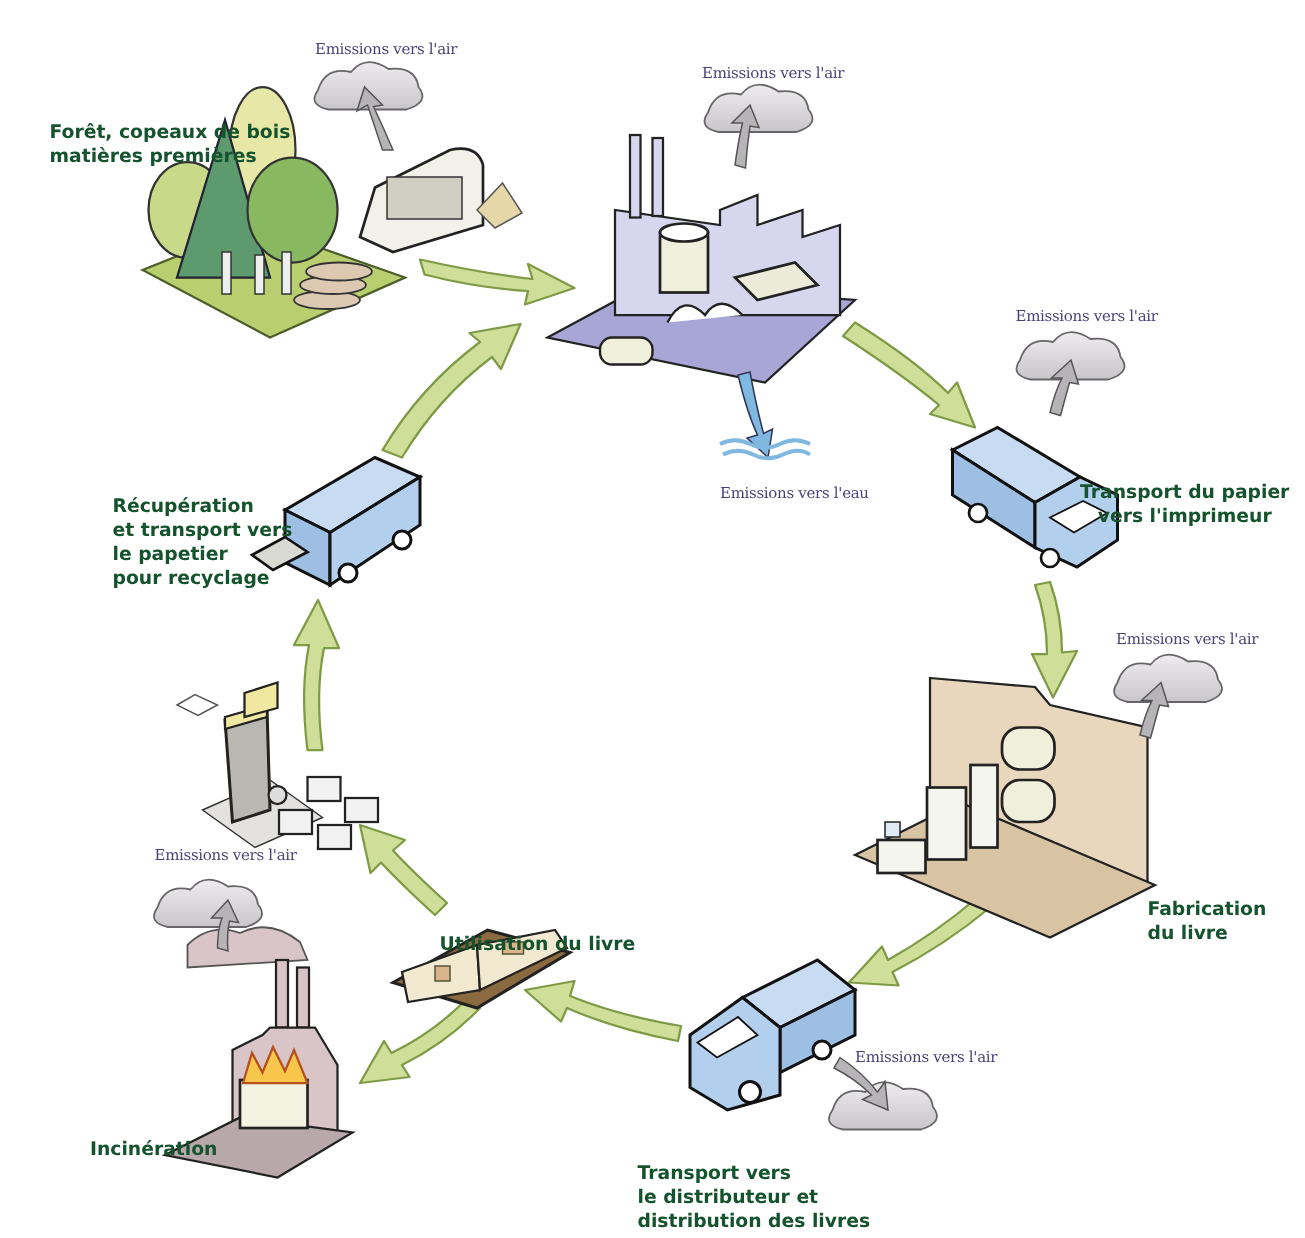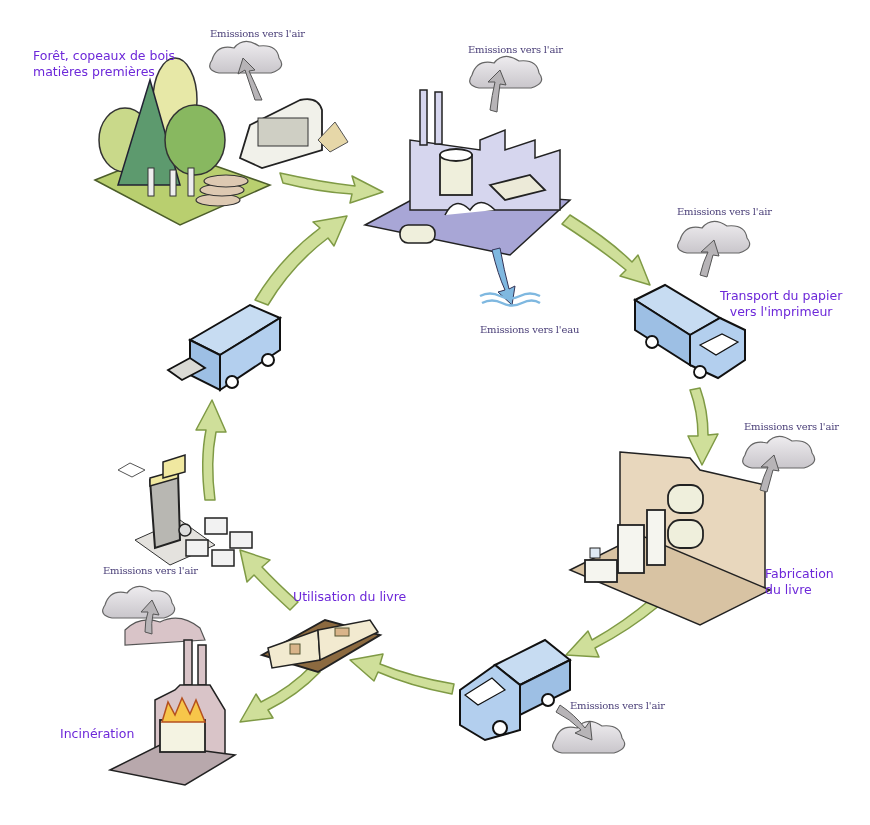--- a/index.html
+++ b/index.html
@@ -1,20 +1,20 @@
 <!DOCTYPE html>
 <html><head>
 <meta charset="utf-8">
 <style>
   html, body { margin:0; padding:0; background:#ffffff; }
   body { width:870px; height:825px; position:relative; overflow:hidden;
          font-family:"DejaVu Sans", sans-serif; }
   .stage { position:absolute; left:0; top:0; width:870px; height:825px; }
-  .label { position:absolute; color:#6d28d9; font-weight:normal; font-size:12.5px;
-           line-height:16px; white-space:pre-line; font-family:"DejaVu Sans", sans-serif; }
+  .label { position:absolute; color:#14532d; font-weight:bold; font-size:12.5px;
+           line-height:16px; white-space:pre-line; font-family:"DejaVu Sans", sans-serif;margin-top:32px; }
   .emit { position:absolute; color:#4a3f78; font-size:10px;
           font-family:"DejaVu Serif", serif; white-space:nowrap; letter-spacing:-0.2px; }
   svg { position:absolute; left:0; top:0; }
 </style>
 </head>
 <body>
 
 <div class="stage">
 
 <svg width="870" height="825" viewBox="0 0 870 825">
@@ -168,22 +168,29 @@
     <path d="M145 632 Q145 620 148 612 L141 612 L152 600 L159 615 L153 614 Q151 623 152 634 Z"></path>
   </g>
 </svg>
 
 <div class="label" style="left:33px; top:48px;">Forêt, copeaux de bois
 matières premières</div>
 <div class="label" style="left:720px; top:288px; text-align:center;">Transport du papier
 vers l'imprimeur</div>
 <div class="label" style="left:765px; top:566px;">Fabrication
 du livre</div>
+<div class="label" style="left:425px; top:742px;">Transport vers
+le distributeur et
+distribution des livres</div>
 <div class="label" style="left:293px; top:589px;">Utilisation du livre</div>
 <div class="label" style="left:60px; top:726px;">Incinération</div>
+<div class="label" style="left:75px; top:297px;">Récupération
+et transport vers
+le papetier
+pour recyclage</div>
 
 <div class="emit" style="left:210px; top:28px;">Emissions vers l'air</div>
 <div class="emit" style="left:468px; top:44px;">Emissions vers l'air</div>
 <div class="emit" style="left:480px; top:324px;text-align:right;">Emissions vers l'eau</div>
 <div class="emit" style="left:677px; top:206px;">Emissions vers l'air</div>
 <div class="emit" style="left:744px; top:421px;">Emissions vers l'air</div>
 <div class="emit" style="left:570px; top:700px;">Emissions vers l'air</div>
 <div class="emit" style="left:103px; top:565px;">Emissions vers l'air</div>
 
 </div>

